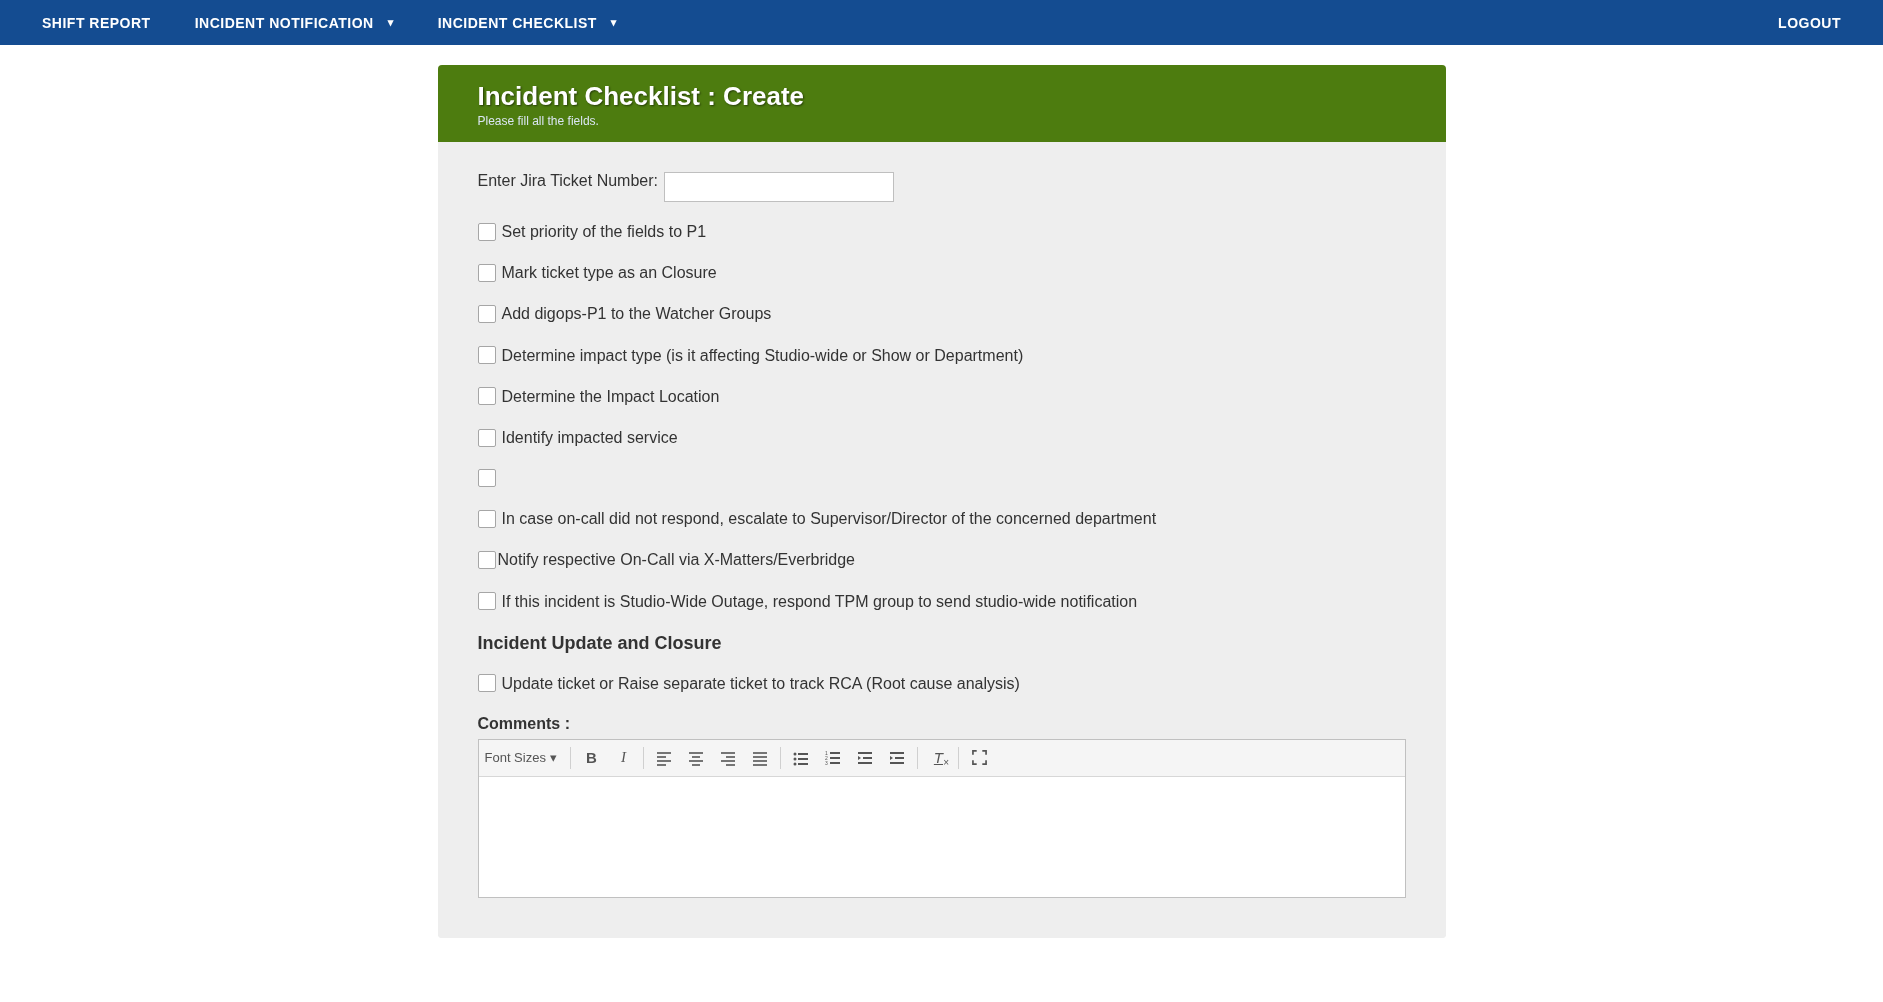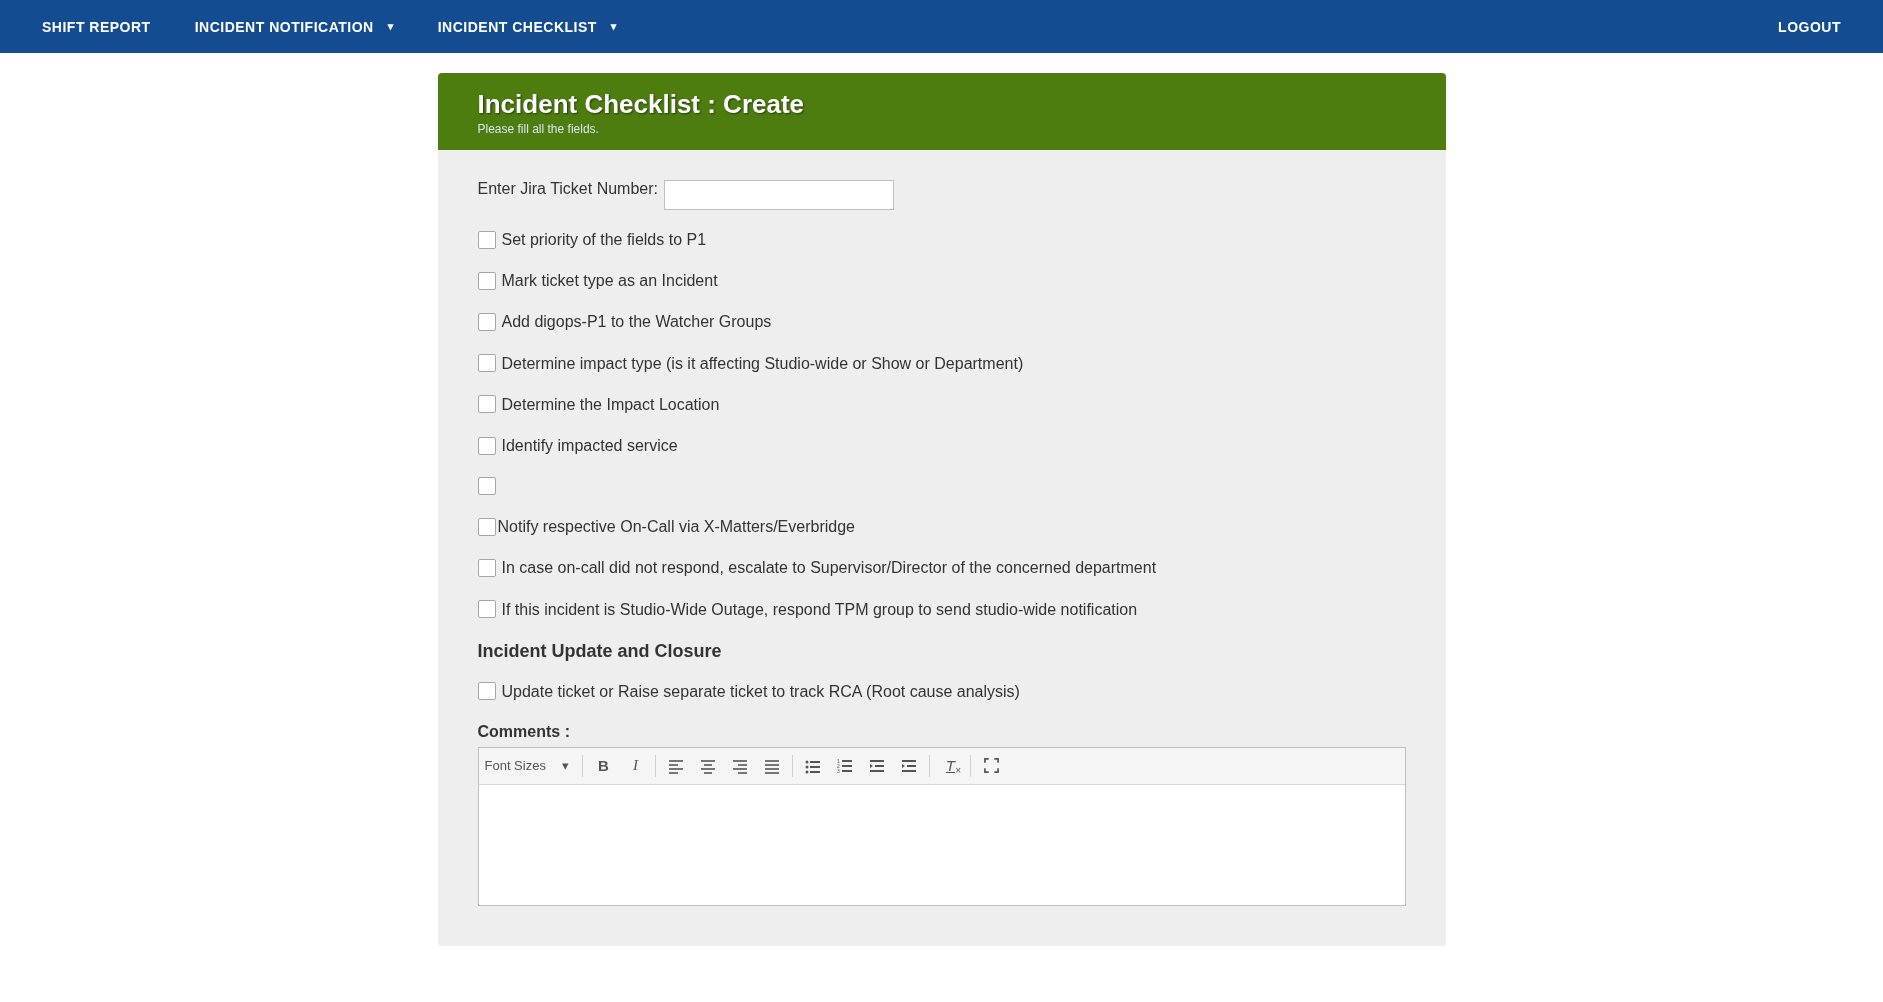--- a/index.html
+++ b/index.html
@@ -7,21 +7,21 @@
     margin: 0;
     padding: 0;
     font-family: Arial, Helvetica, sans-serif;
     background: #ffffff;
     color: #333;
     font-size: 16px;
   }
   
   .navbar {
     background: #144c91;
-    height: 53px;
+    height: 45px;
     display: flex;
     align-items: center;
     justify-content: space-between;
     padding: 4px 20px;
     text-align: center;
   }
   .nav-left, .nav-right { display: flex; align-items: center; }
   .nav-item {
     color: #ffffff;
     font-size: 14px;
@@ -133,21 +133,21 @@
     cursor: pointer;
     color: #555;
     font-size: 15px;
     padding: 0 4px;
   }
   .tb-font {
     font-size: 13px;
     color: #555;
     display: flex;
     align-items: flex-end;
-    gap: 16px;
+    gap: 4px;
     padding-right: 10px;
     cursor: pointer;
   }
   .tb-sep {
     width: 1px;
     height: 22px;
     background: #d0d0d0;
     margin: 0 4px;
   }
   .editor-body {
@@ -191,48 +191,48 @@
       <input type="text" class="text-input" value="" style="">
     </div>
 
 
     <div class="check-row">
       <span class="checkbox"></span>
       <span class="check-label">Set priority of the fields to P1</span>
     </div>
     <div class="check-row">
       <span class="checkbox"></span>
-      <span class="check-label">Mark ticket type as an Incident</span>
+      <span class="check-label">Mark ticket type as an Closure</span>
     </div>
     <div class="check-row">
       <span class="checkbox"></span>
       <span class="check-label">Add digops-P1 to the Watcher Groups</span>
     </div>
     <div class="check-row">
       <span class="checkbox"></span>
       <span class="check-label">Determine impact type (is it affecting Studio-wide or Show or Department)</span>
     </div>
     <div class="check-row">
       <span class="checkbox"></span>
       <span class="check-label">Determine the Impact Location</span>
     </div>
     <div class="check-row">
       <span class="checkbox"></span>
       <span class="check-label">Identify impacted service</span>
     </div>
     <div class="check-row">
       <span class="checkbox"></span>
     </div>
+    <div class="check-row">
+      <span class="checkbox"></span>
+      <span class="check-label">In case on-call did not respond, escalate to Supervisor/Director of the concerned department</span>
+    </div>
     <div class="check-row" style="gap:2px;">
       <span class="checkbox"></span>
       <span class="check-label">Notify respective On-Call via X-Matters/Everbridge</span>
-    </div>
-    <div class="check-row">
-      <span class="checkbox"></span>
-      <span class="check-label">In case on-call did not respond, escalate to Supervisor/Director of the concerned department</span>
     </div>
     <div class="check-row">
       <span class="checkbox"></span>
       <span class="check-label">If this incident is Studio-Wide Outage, respond TPM group to send studio-wide notification</span>
     </div>
 
     <div class="section-heading" style="margin-top:8px;">Incident Update and Closure</div>
 
     <div class="check-row">
       <span class="checkbox"></span>

